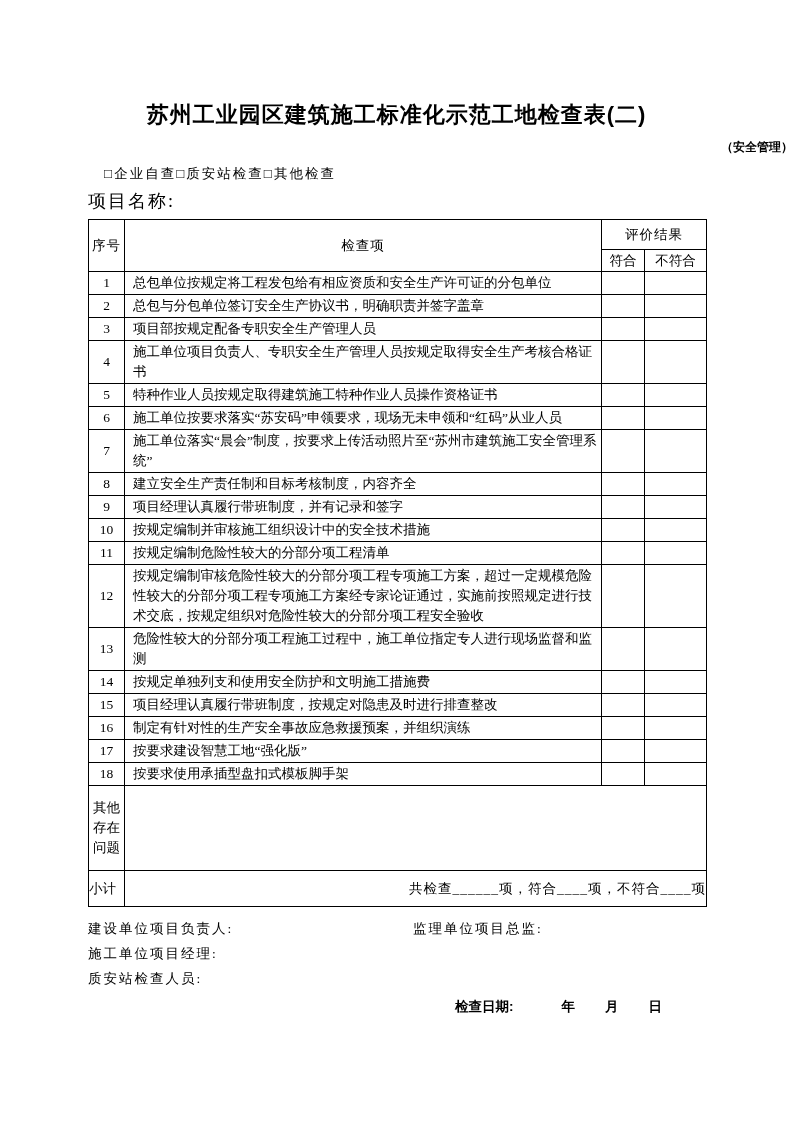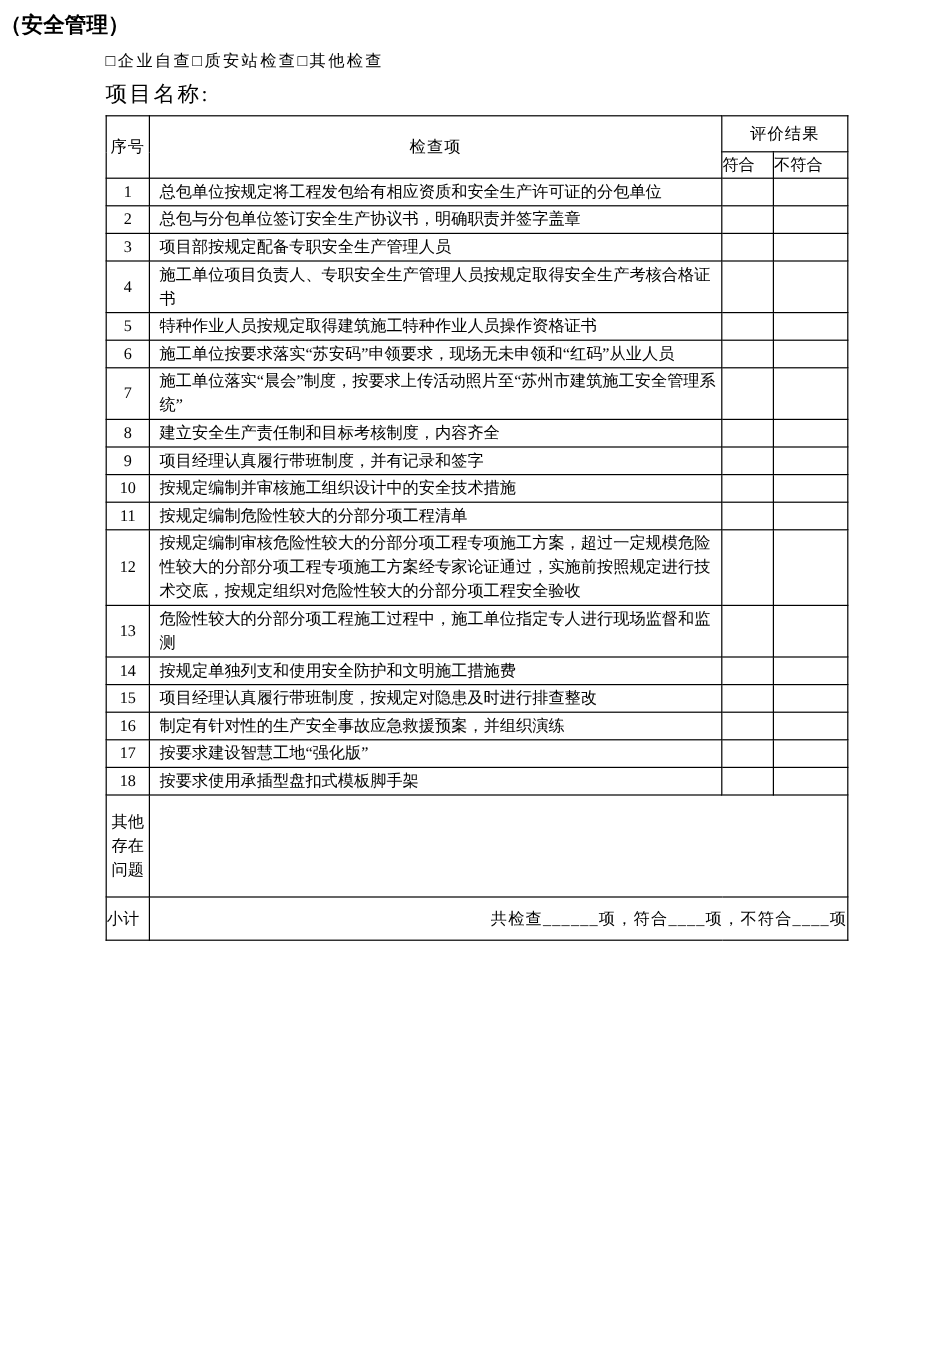--- a/index.html
+++ b/index.html
@@ -16,33 +16,34 @@
   .doc-title {
     margin-top: 100px;
     text-align: center;
     font-family: "Liberation Sans", sans-serif;
     font-weight: bold;
     font-size: 22px;
     letter-spacing: 1px;
   }
   .doc-subtitle {
     margin-top: 9px;
-    text-align: left;
+    text-align: right;
     font-family: "Liberation Sans", sans-serif;
     font-weight: bold;
-    font-size: 18px;
+    font-size: 12px;
   }
 
   .content { margin-left: 88px; width: 618px; }
 
   .check-line {
     margin-top: 9px;
     font-size: 13.5px;
     letter-spacing: 2px;
     white-space: nowrap;
+    margin-left: 16px;
   }
   .check-option { display: inline-block; }
   .box-glyph { font-size: 13.5px; }
 
   .project-line {
     margin-top: 6px;
     font-size: 18px;
     letter-spacing: 2px;
   }
 
@@ -59,21 +60,21 @@
     line-height: 20px;
     vertical-align: middle;
   }
   .col-no   { width: 36px; }
   .col-item { width: 477px; }
   .col-pass { width: 43px; }
   .col-fail { width: 62px; }
 
   td.hdr { text-align: center; letter-spacing: 1px; }
   tr.hdr-top td.hdr-result { height: 30px; }
-  tr.hdr-sub td { height: 22px; }
+  tr.hdr-sub td { height: 22px; text-align: center; }
 
   td.num { text-align: center; height: 23px; }
   td.item { padding: 1px 3px 1px 8px; }
   td.result { }
 
   td.other-label {
     text-align: center;
     padding: 12px 3px;
     line-height: 20px;
   }
@@ -95,20 +96,21 @@
   }
   .date-unit-year  { margin-left: 48px; }
   .date-unit-month { margin-left: 30px; }
   .date-unit-day   { margin-left: 30px; }
 </style>
 </head>
 <body>
 
 <div class="page">
 
+  <div class="doc-title">苏州工业园区建筑施工标准化示范工地检查表(二)</div>
   <div class="doc-subtitle">（安全管理）</div>
 
   <div class="content">
     <div class="check-line">
       <span class="check-option"><span class="box-glyph">□</span><span>企业自查</span></span><span class="check-option"><span class="box-glyph">□</span><span>质安站检查</span></span><span class="check-option"><span class="box-glyph">□</span><span>其他检查</span></span>
     </div>
 
     <div class="project-line">
       <span>项目名称:</span><span></span>
     </div>
@@ -247,14 +249,28 @@
           <td class="other-content" colspan="3"></td>
         </tr>
         <tr>
           <td class="subtotal-label">小计</td>
           <td class="subtotal-content" colspan="3">共检查______项，符合____项，不符合____项</td>
         </tr>
       </tbody>
     </table>
   </div>
 
+  <div class="footer">
+    <div class="sig-row">
+      <span class="sig-left">建设单位项目负责人:</span><span>监理单位项目总监:</span>
+    </div>
+    <div class="sig-row">
+      <span>施工单位项目经理:</span>
+    </div>
+    <div class="sig-row">
+      <span>质安站检查人员:</span>
+    </div>
+    <div class="date-row">
+      <span>检查日期:</span><span class="date-unit-year">年</span><span class="date-unit-month">月</span><span class="date-unit-day">日</span>
+    </div>
+  </div>
 
 </div>
 
 </body></html>

